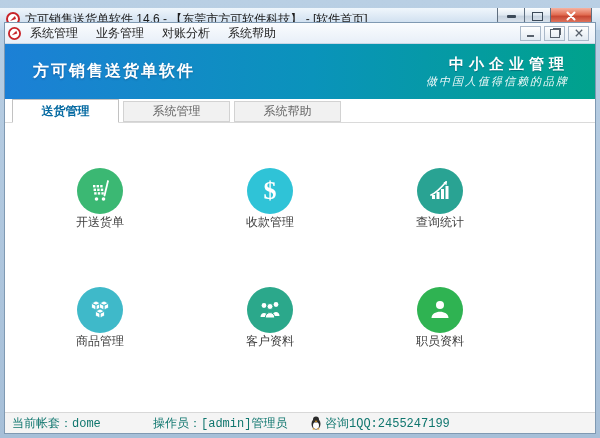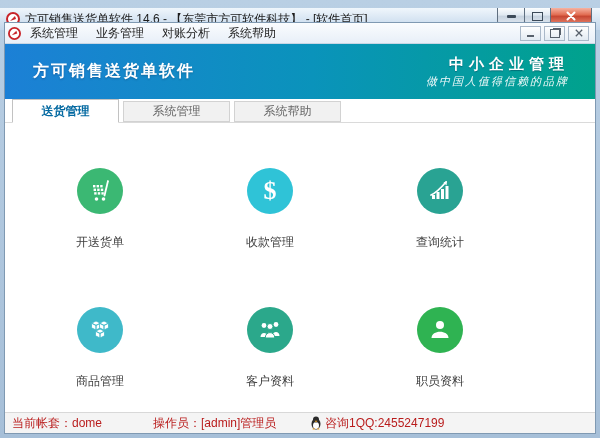--- a/index.html
+++ b/index.html
@@ -49,26 +49,26 @@
   .tab.active{height:24px;line-height:22px;background:#fff;border:1px solid #c2c2c2;border-bottom:1px solid #fff;
     margin-bottom:-1px;font-weight:bold;color:#0369a1;}
   .tab.inactive{height:21px;line-height:19px;background:#f1f1f1;border:1px solid #d2d2d2;color:#666;}
 
   
   .content{flex:1;background:#fff;padding:45px 0 0 10px;box-sizing:border-box;}
   .module-grid{display:grid;grid-template-columns:repeat(3,170px);row-gap:56px;}
   .module{text-align:center;cursor:pointer;}
   .module-circle{width:46px;height:46px;border-radius:50%;margin:0 auto;
     display:flex;align-items:center;justify-content:center;}
-  .module-label{margin-top:20px;font-size:12px;color:#3d3d3d;}
+  .module-label{margin-top:0;font-size:12px;color:#3d3d3d;}
   .dollar-glyph{color:#fff;font-size:26px;font-weight:bold;line-height:1;font-family:"Liberation Serif","DejaVu Serif",serif;}
 
   
   .statusbar{height:20px;flex:0 0 20px;display:flex;align-items:center;background:#f4f4f4;
-    border-top:1px solid #d8d8d8;font-size:12px;color:#b91c1c;}
+    border-top:1px solid #d8d8d8;font-size:12px;color:#0f766e;font-family:Liberation Mono, monospace;}
   .status-seg1{width:148px;padding-left:7px;box-sizing:border-box;}
   .status-seg2{width:157px;}
   .status-seg3{display:flex;align-items:center;}
   .status-seg3 svg{margin-right:3px;}
 </style>
 </head>
 <body>
 
 <div class="window">
 

